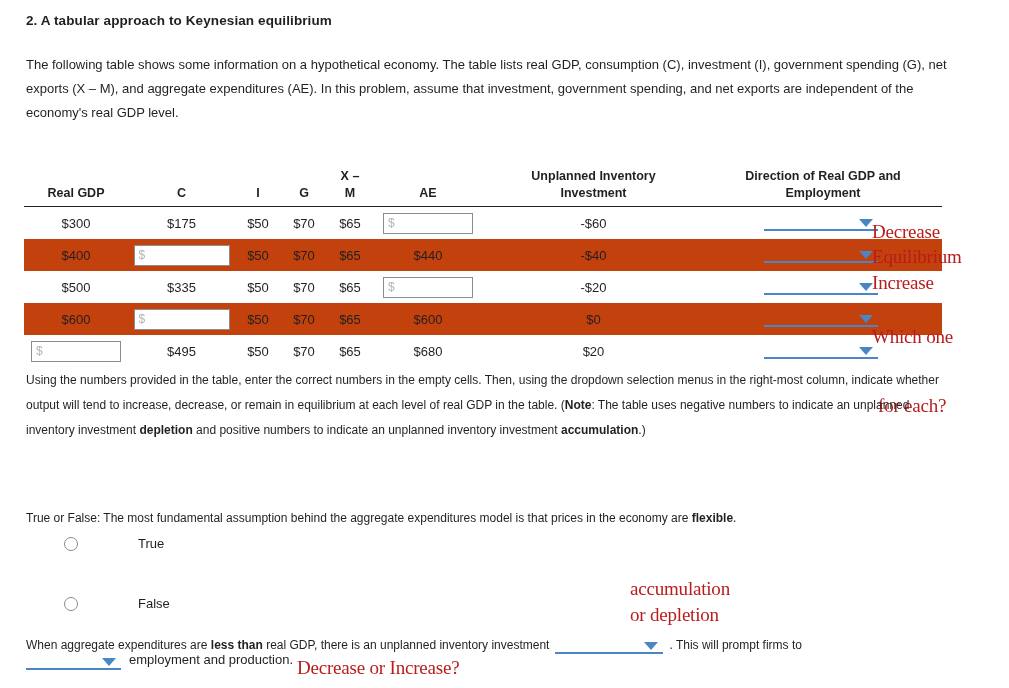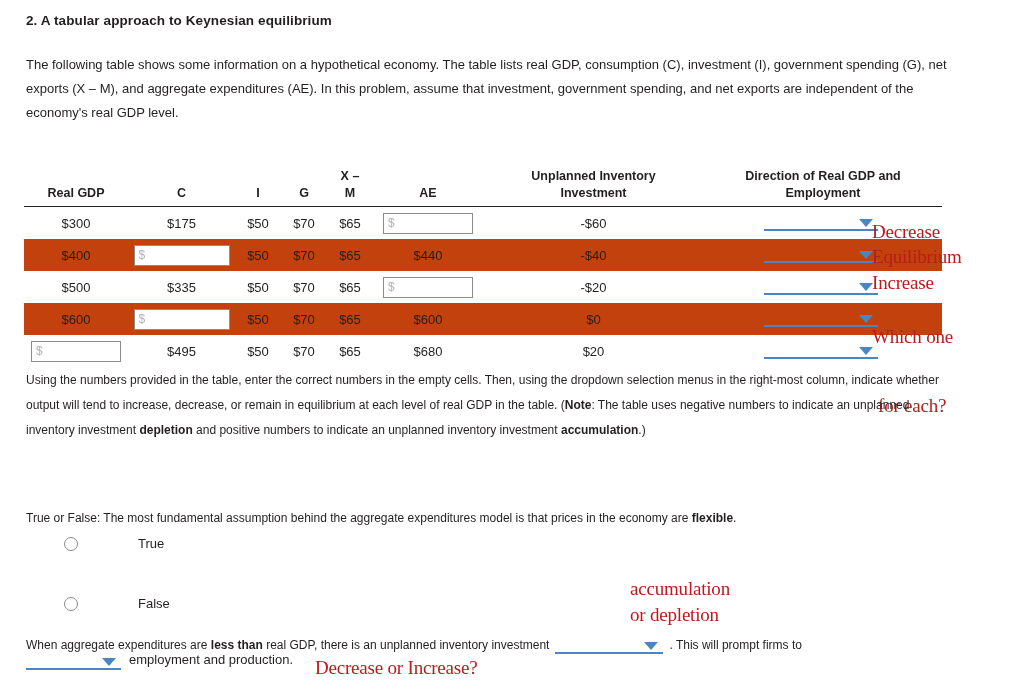--- a/index.html
+++ b/index.html
@@ -330,21 +330,21 @@
   </div>
 
   <div class="ann" style="left:872px; top:221px;">Decrease</div>
   <div class="ann" style="left:872px; top:246px;">Equilibrium</div>
   <div class="ann" style="left:872px; top:272px;">Increase</div>
   <div class="ann" style="left:872px; top:326px;">Which one</div>
   <div class="ann" style="left:878px; top:351px;margin-top:44px;">for each?</div>
 
   <div class="ann" style="left:630px; top:578px;">accumulation</div>
   <div class="ann" style="left:630px; top:604px;">or depletion</div>
-  <div class="ann" style="left:315px; top:657px;">Decrease or Increase?</div>
+  <div class="ann" style="left:297px; top:657px;">Decrease or Increase?</div>
 
   <div class="para p1"><span>Using the numbers provided in the table, enter the correct numbers in the empty cells. Then, using the dropdown selection menus in the right-most column, indicate whether output will tend to increase, decrease, or remain in equilibrium at each level of real GDP in the table. (</span><b>Note</b><span>: The table uses negative numbers to indicate an unplanned inventory investment </span><b>depletion</b><span> and positive numbers to indicate an unplanned inventory investment </span><b>accumulation</b><span>.)</span></div>
 
   <div class="para p2"><span>True or False: The most fundamental assumption behind the aggregate expenditures model is that prices in the economy are </span><b>flexible</b><span>.</span></div>
 
   <div class="radio-row r-true">
     <span class="rb"></span>
     <span>True</span>
   </div>
   <div class="radio-row r-false">

